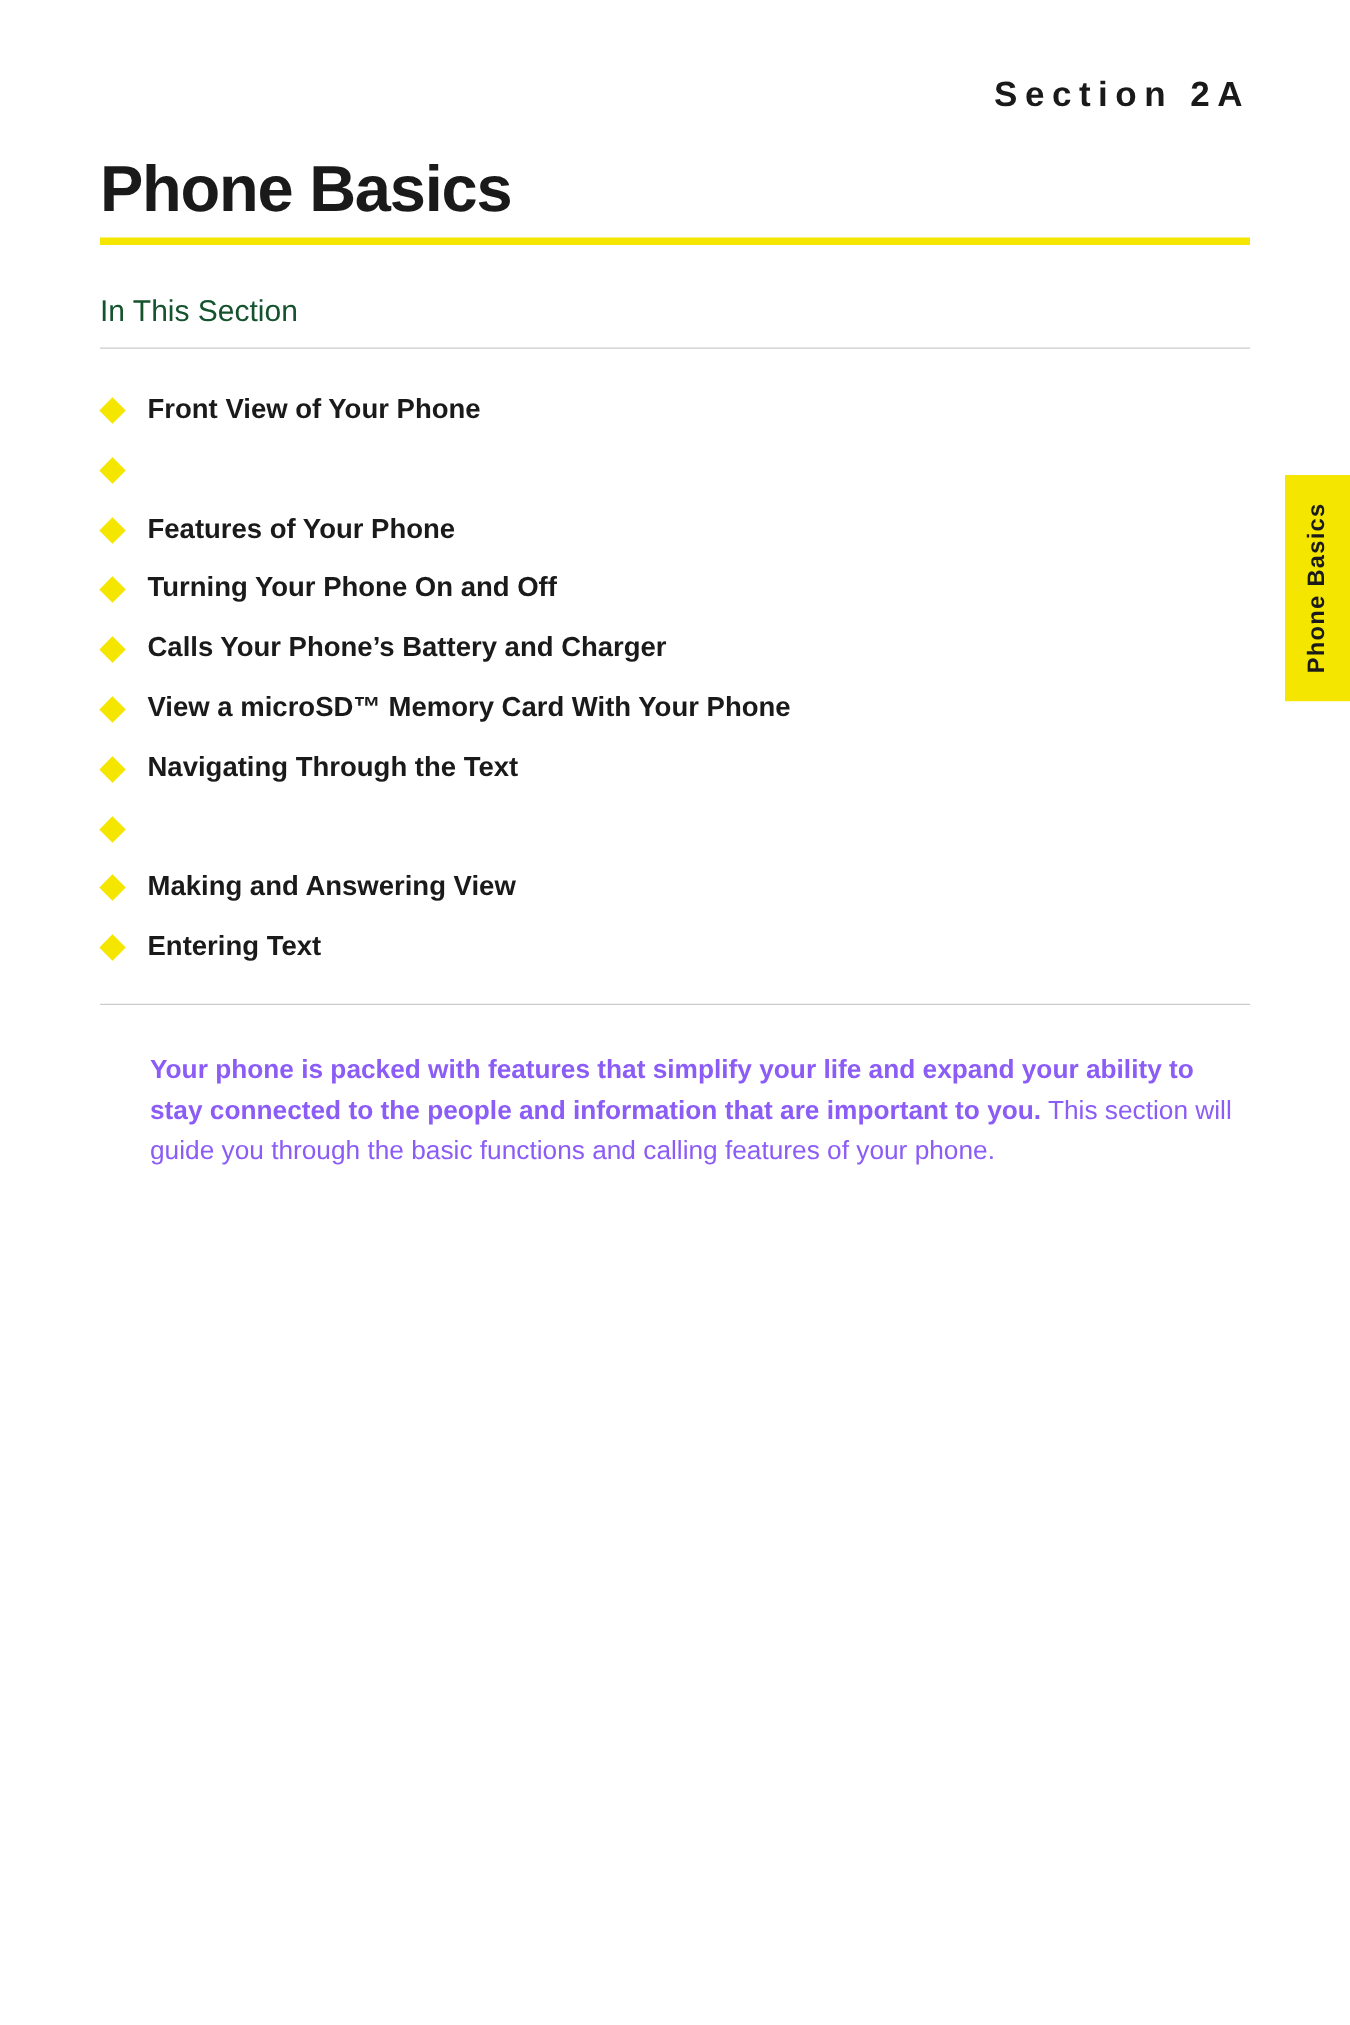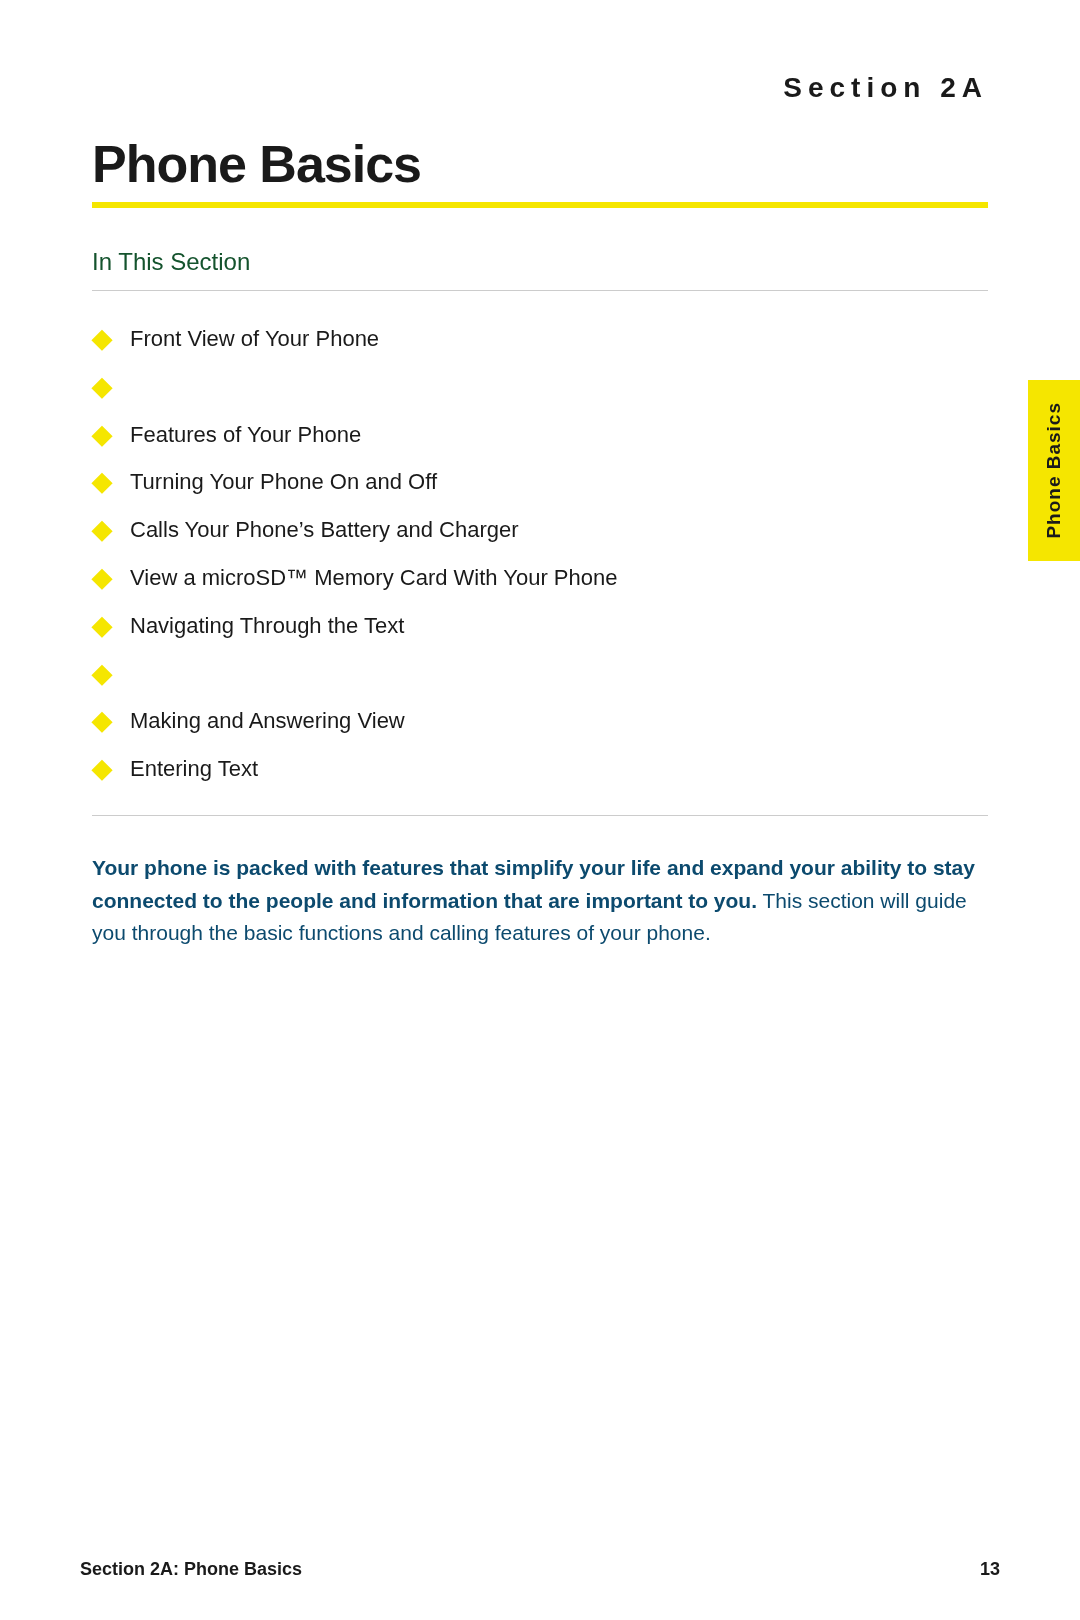--- a/index.html
+++ b/index.html
@@ -14,21 +14,21 @@
       background: #ffffff;
       font-family: Arial, Helvetica, sans-serif;
       position: relative;
       overflow-x: hidden;
     }
 
     .page-container {
       width: 1080px;
       min-height: 1620px;
       position: relative;
-      padding: 12px;
+      padding: 0;
     }
 
     .section-label {
       text-align: right;
       padding: 60px 80px 20px 80px;
       font-size: 28px;
       font-weight: bold;
       letter-spacing: 6px;
       color: #1a1a1a;
     }
@@ -85,36 +85,37 @@
     .toc-bullet {
       color: #f5e600;
       font-size: 26px;
       margin-right: 18px;
       flex-shrink: 0;
       position: relative;
       top: 1px;
     }
 
     .toc-text {
-      font-weight: normal;
+      font-weight: bold;
       font-size: 22px;
       color: #1a1a1a;
     }
 
     .bottom-divider {
       border: none;
       border-top: 1px solid #cccccc;
       margin-top: 30px;
       margin-bottom: 36px;
     }
 
     .description-block {
       font-size: 21px;
       line-height: 1.55;
-      color: #0c4a6e;
+      color: #8b5cf6;
+      margin-left: 40px;
     }
 
     .description-bold {
       font-weight: bold;
     }
 
     .description-normal {
       font-weight: normal;
     }
 
@@ -229,18 +230,14 @@
     <p class="description-block">
       <span class="description-bold">Your phone is packed with features that simplify your life and expand your ability to stay connected to the people and information that are important to you.</span><span class="description-normal"> This section will guide you through the basic functions and calling features of your phone.</span>
     </p>
 
   </div>
 
   <div class="side-tab">
     <span class="side-tab-text">Phone Basics</span>
   </div>
 
-  <div class="footer">
-    <span class="footer-left">Section 2A: Phone Basics</span>
-    <span class="footer-right">13</span>
-  </div>
 
 </div>
 
 </body></html>

